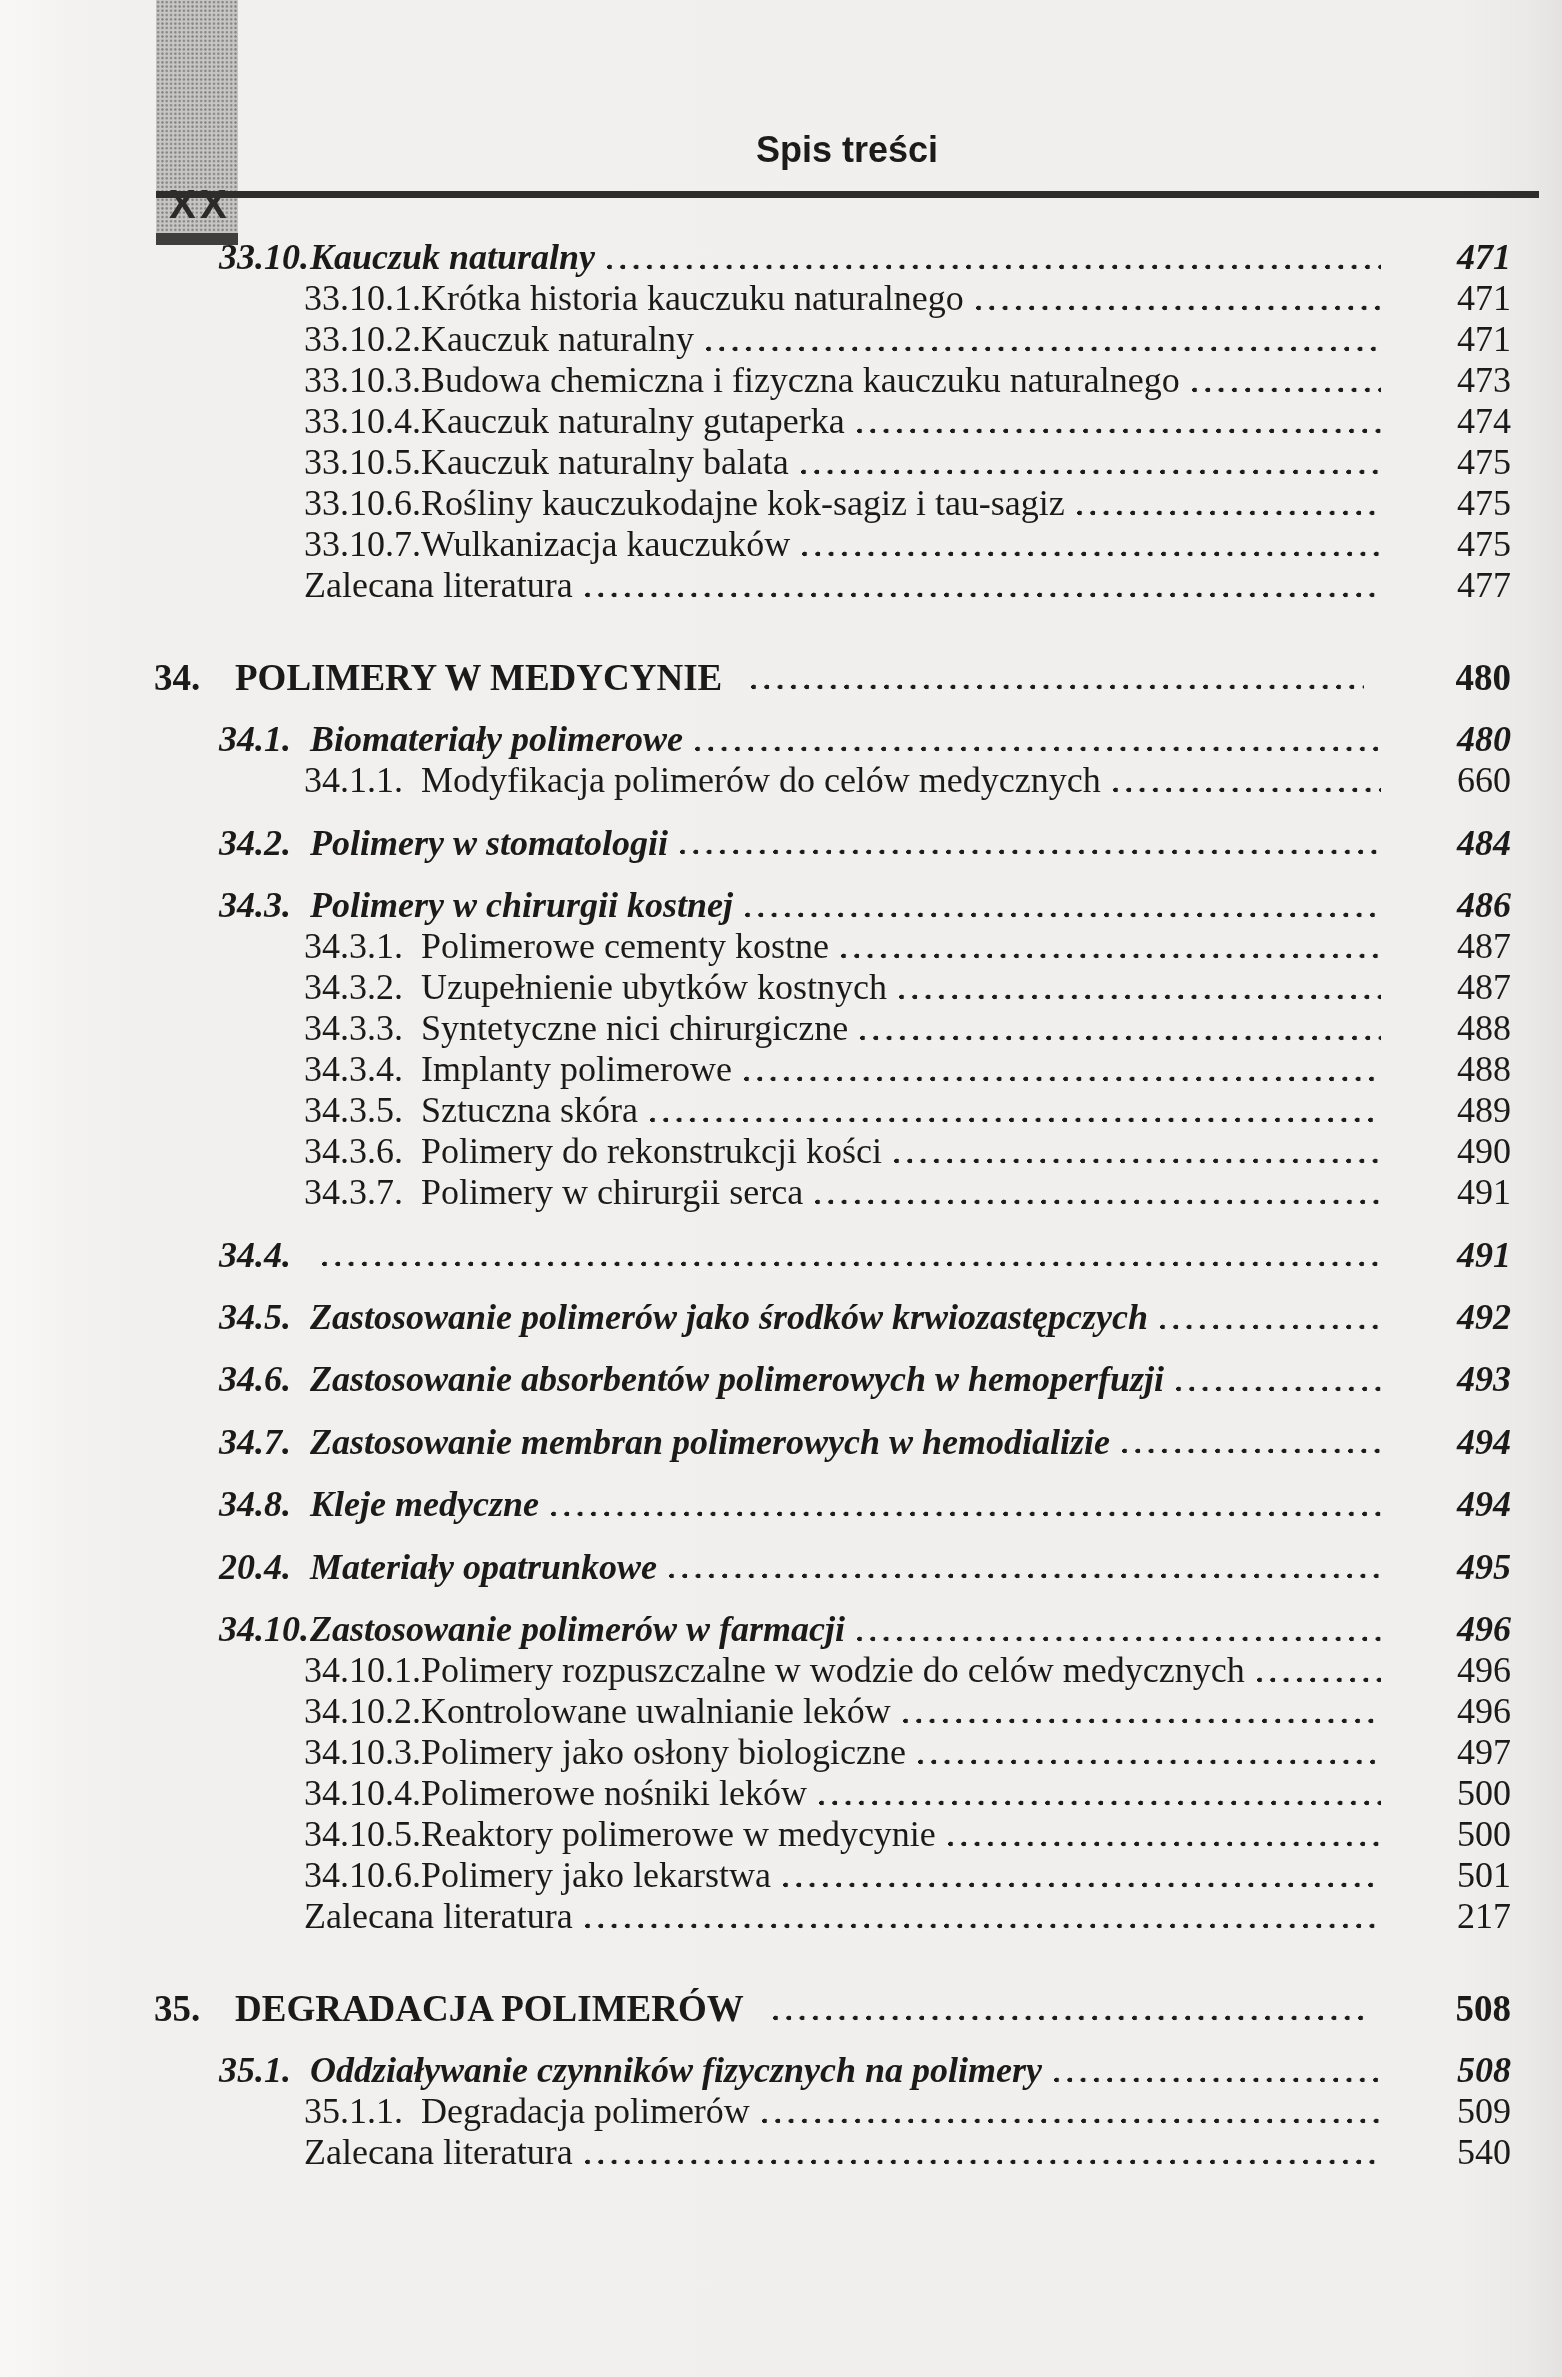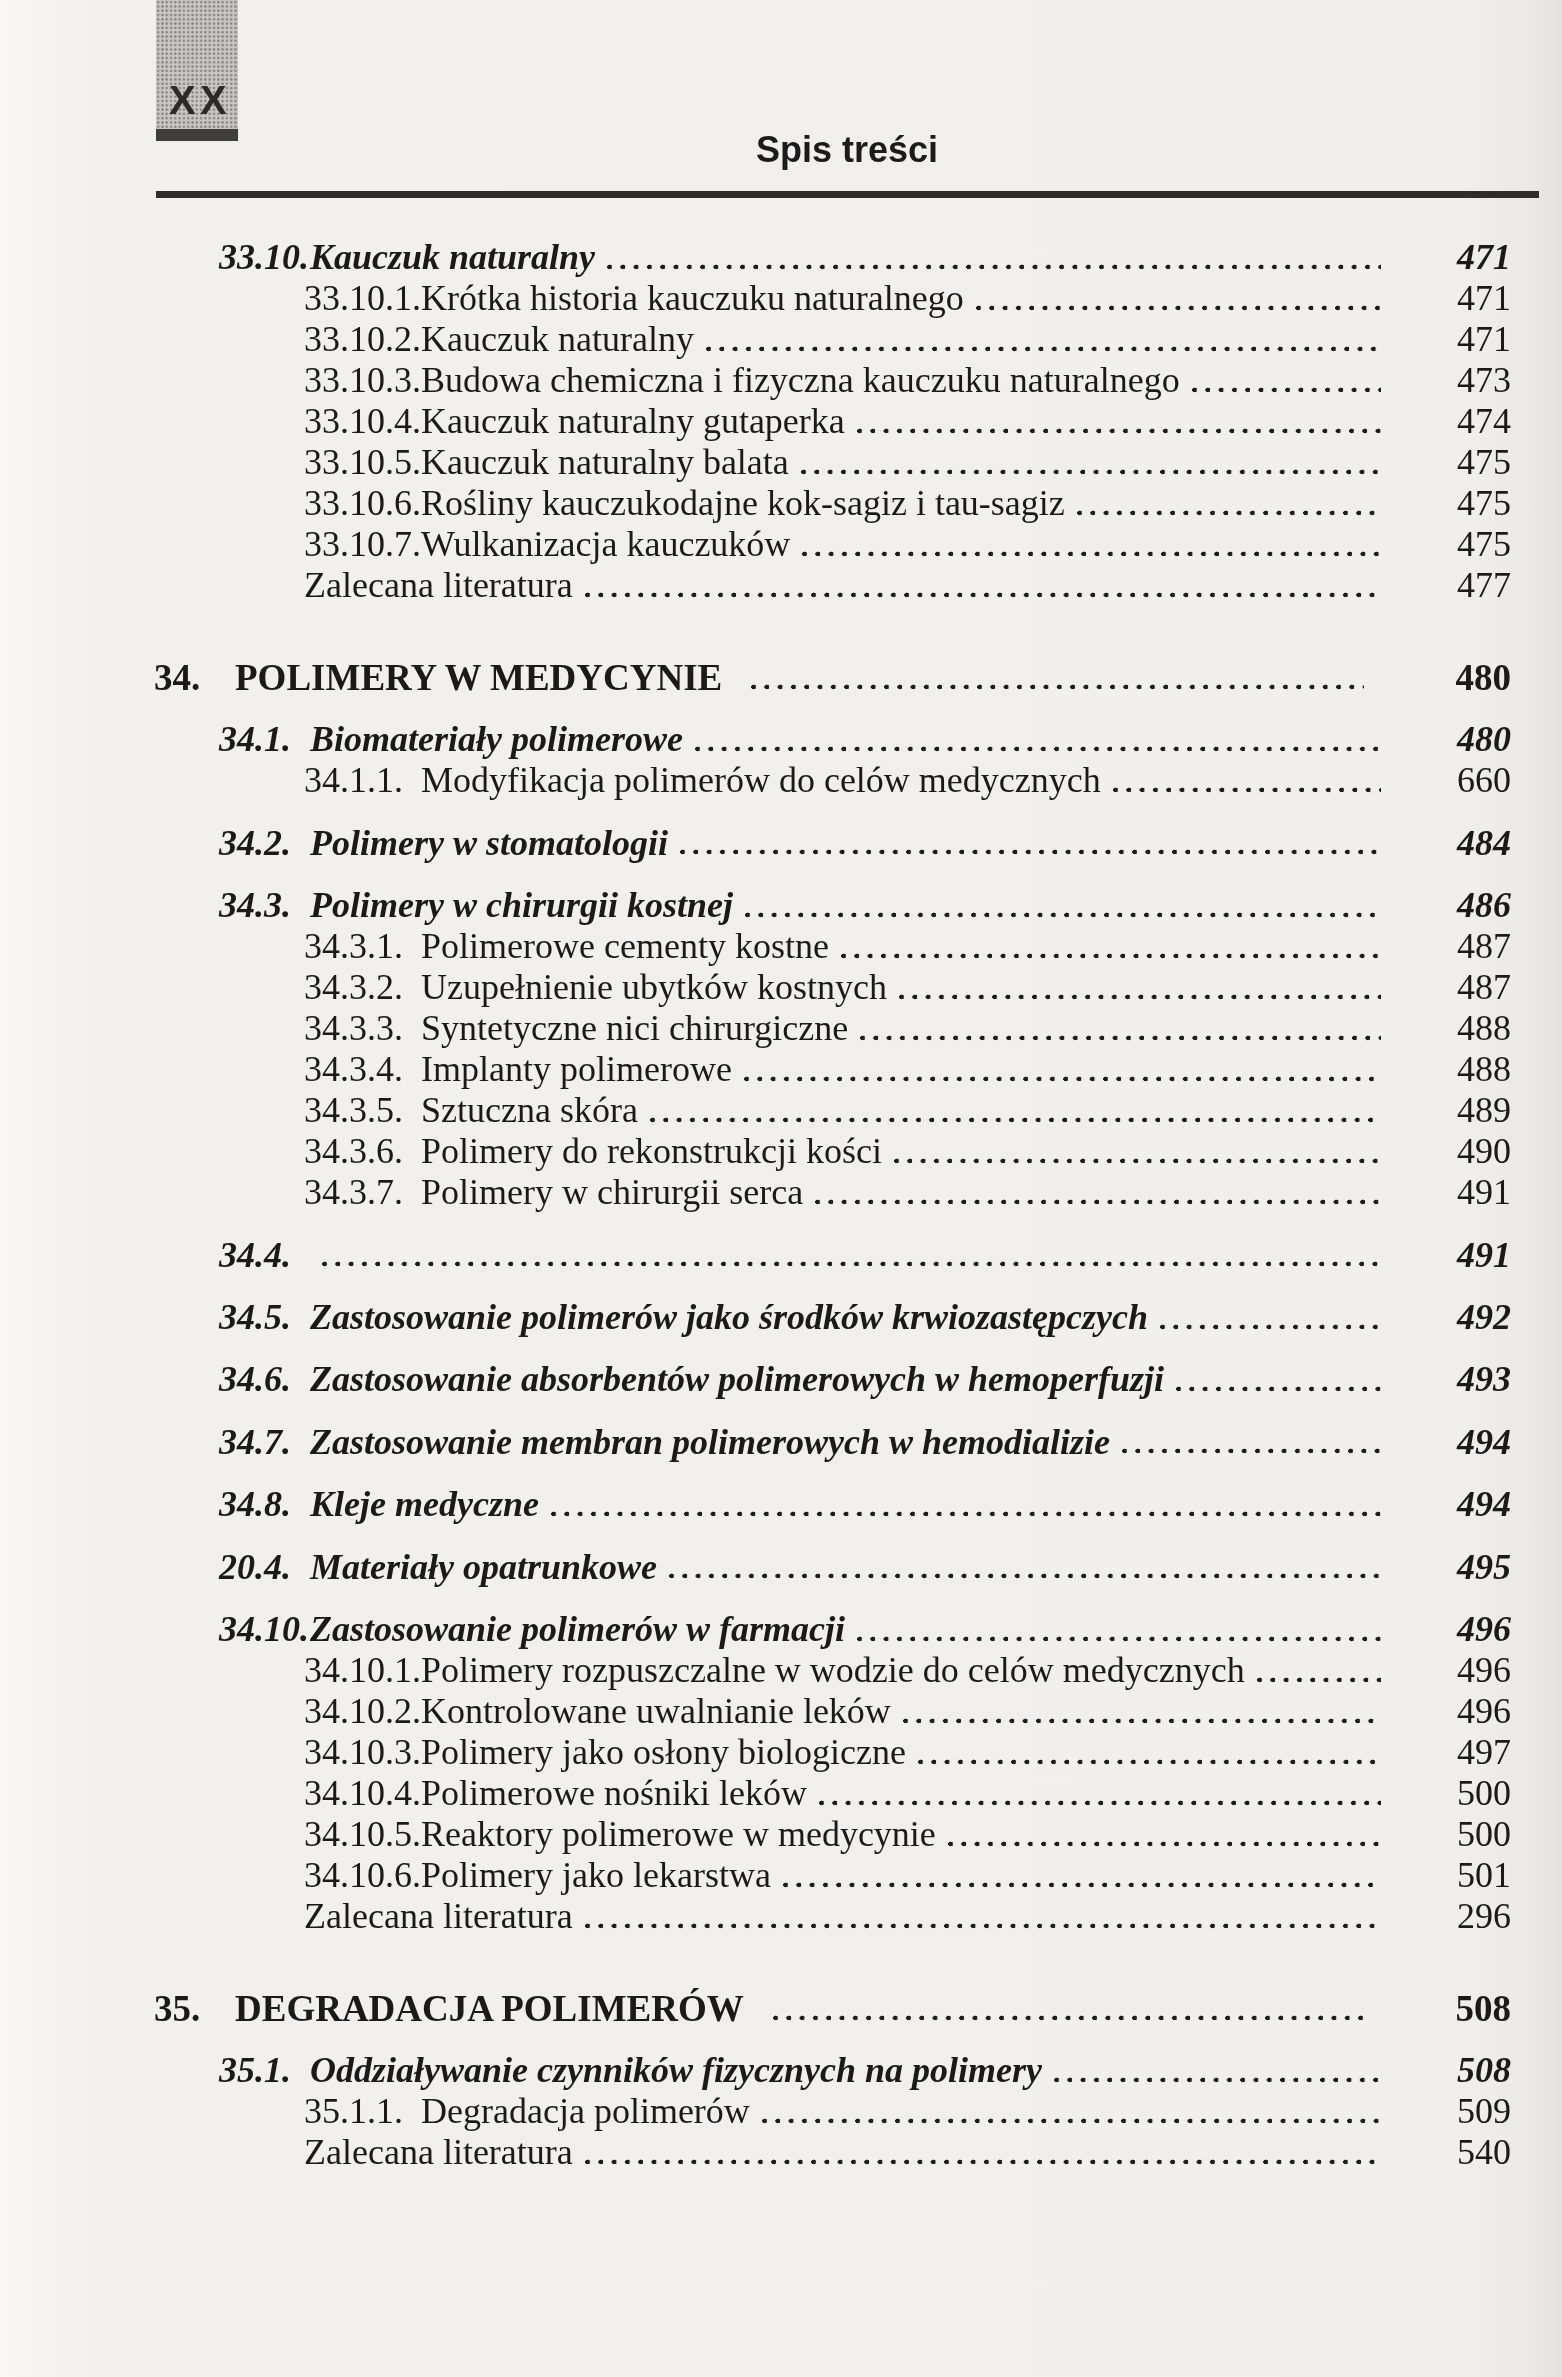--- a/index.html
+++ b/index.html
@@ -13,21 +13,21 @@
     margin:0 auto;
     overflow:hidden;
     color:var(--ink,#1a1a1a);
     background:linear-gradient(to right,
       #f9f8f6 0px,#f4f3f1 60px,#f1f0ee 120px,
       #f0efed 1458px,#ebe9e7 1530px,#e4e2e0 1562px);
   }
 
   
   .corner-box{
-    position:absolute;left:156px;top:0;width:82px;height:141px;
+    position:absolute;left:156px;top:0;width:82px;height:245px;
     background-color:#c7c6c4;
     background-image:radial-gradient(circle, rgba(45,45,45,.42) 0.9px, transparent 1.5px);
     background-size:4.3px 4.3px;
   }
   .corner-label{
     position:absolute;left:13px;bottom:20.6px;
     font-family:"Liberation Sans","DejaVu Sans",sans-serif;
     font-weight:700;font-size:40px;line-height:1;
     letter-spacing:4.3px;color:#2a2a2a;
   }
@@ -294,21 +294,21 @@
       <div class="row lv3">
       <span class="num">34.10.6.</span>
       <span class="title">Polimery jako lekarstwa</span>
       <span class="leader"></span>
       <span class="pg">501</span>
     </div>
       <div class="row lv3">
 
       <span class="title">Zalecana literatura</span>
       <span class="leader"></span>
-      <span class="pg">296</span>
+      <span class="pg">217</span>
     </div>
       <div class="row lv1 bold gap-chapter">
       <span class="num">35.</span>
       <span class="title">DEGRADACJA POLIMERÓW</span>
       <span class="leader"></span>
       <span class="pg">508</span>
     </div>
       <div class="row lv2 bold gap-section">
       <span class="num">35.1.</span>
       <span class="title">Oddziaływanie czynników fizycznych na polimery</span>

